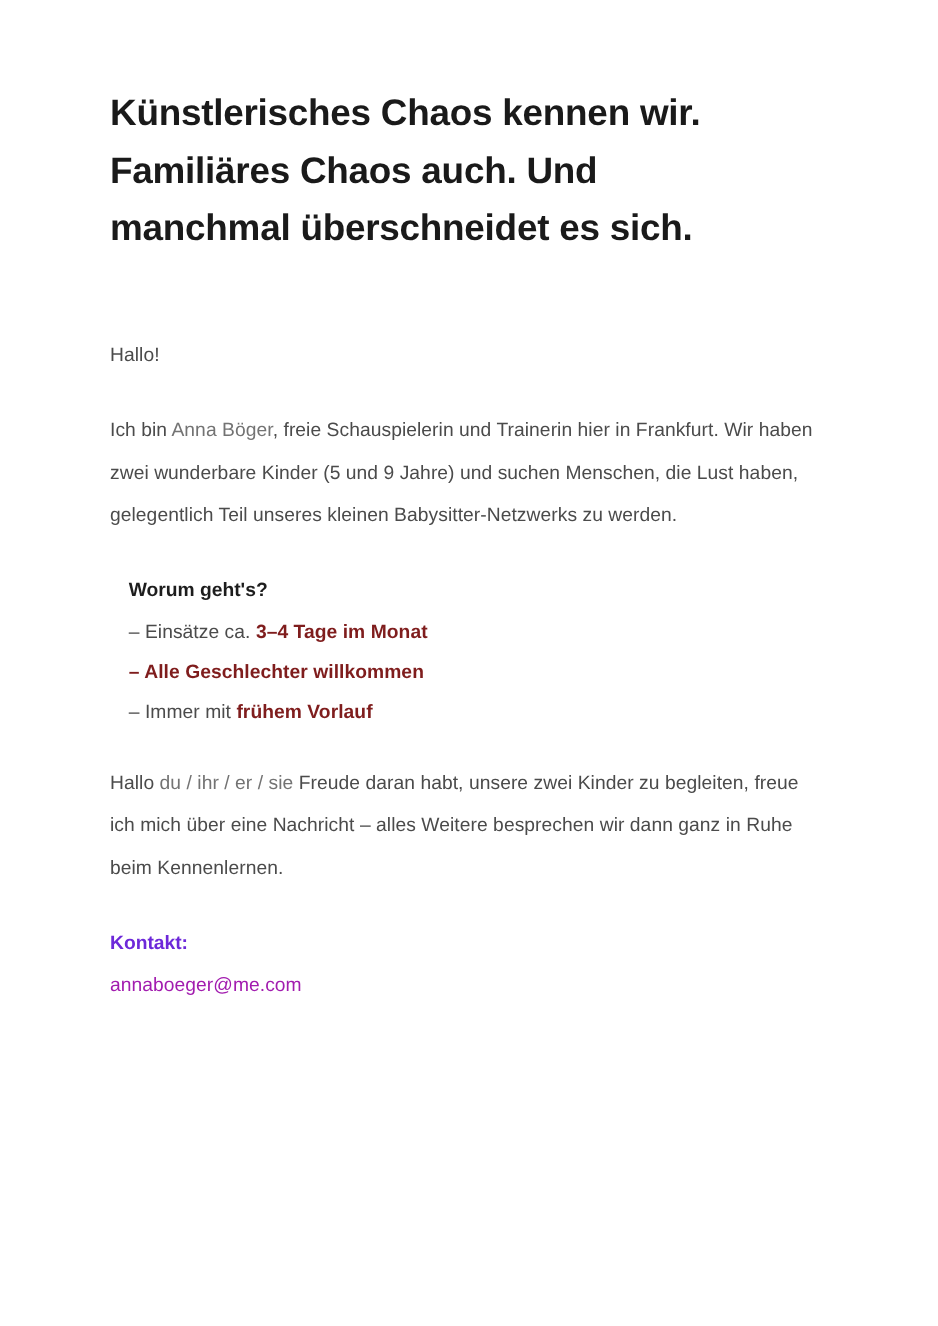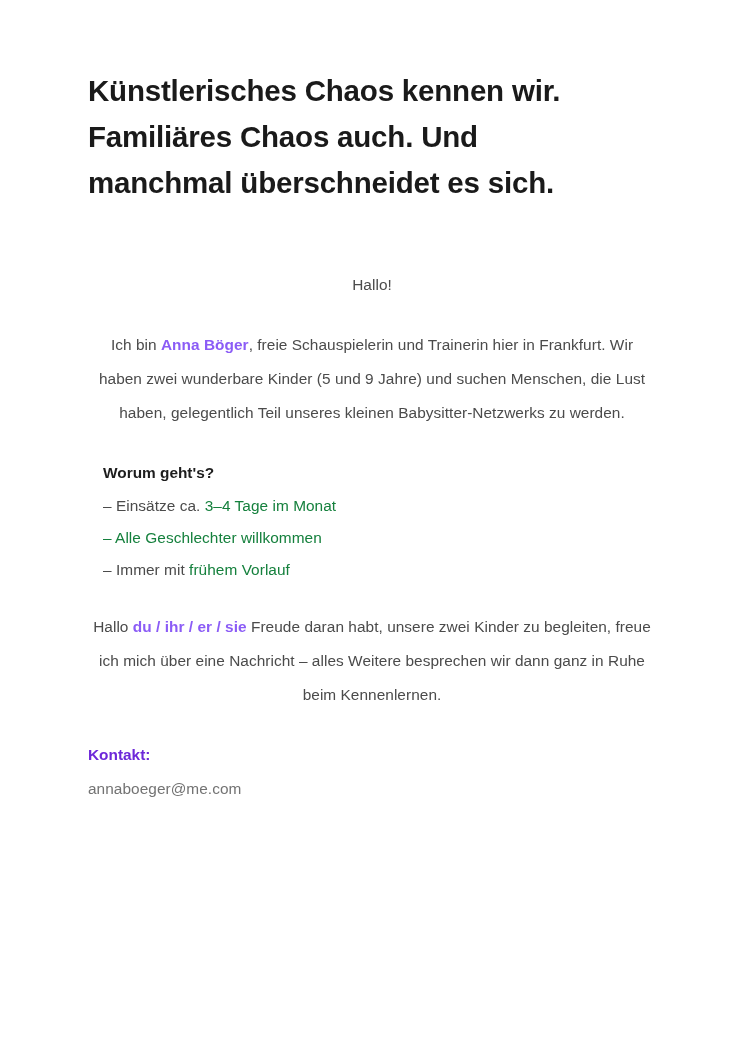--- a/index.html
+++ b/index.html
@@ -39,31 +39,30 @@
     max-width: 572px;
   }
 
   .para {
     margin: 0 0 26px 0;
     color: #4b4b4b;
     font-size: 15.4px;
     font-weight: 400;
     line-height: 34px;
     letter-spacing: 0.05px;
-    text-align: center;
   }
 
   .para:last-child {
     margin-bottom: 0;
   }
 
   .para b,
   .para .strong {
-    color: #8b5cf6;
-    font-weight: 700;
+    color: #737373;
+    font-weight: 400;
   }
 
   .line {
     display: block;
   }
 
   .list-block {
     margin: 0 0 24px 15px;
   }
 
@@ -78,22 +77,22 @@
   .list-item {
     display: block;
     color: #4b4b4b;
     font-size: 15.4px;
     font-weight: 400;
     line-height: 32px;
     letter-spacing: 0.05px;
   }
 
   .list-item .strong {
-    color: #15803d;
-    font-weight: 400;
+    color: #7f1d1d;
+    font-weight: 700;
   }
 
   .list-item.all-bold {
     color: #1d1d1d;
     font-weight: 700;
   }
 
   .contact-block {
     margin-top: 26px;
   }
@@ -101,21 +100,21 @@
   .contact-label {
     display: block;
     color: #6d28d9;
     font-size: 15.4px;
     font-weight: 700;
     line-height: 34px;
   }
 
   .contact-email {
     display: block;
-    color: #737373;
+    color: #a21caf;
     font-size: 15.4px;
     font-weight: 400;
     line-height: 34px;
     letter-spacing: 0.05px;
     text-decoration: none;
   }
 </style>
 </head>
 <body>
 

